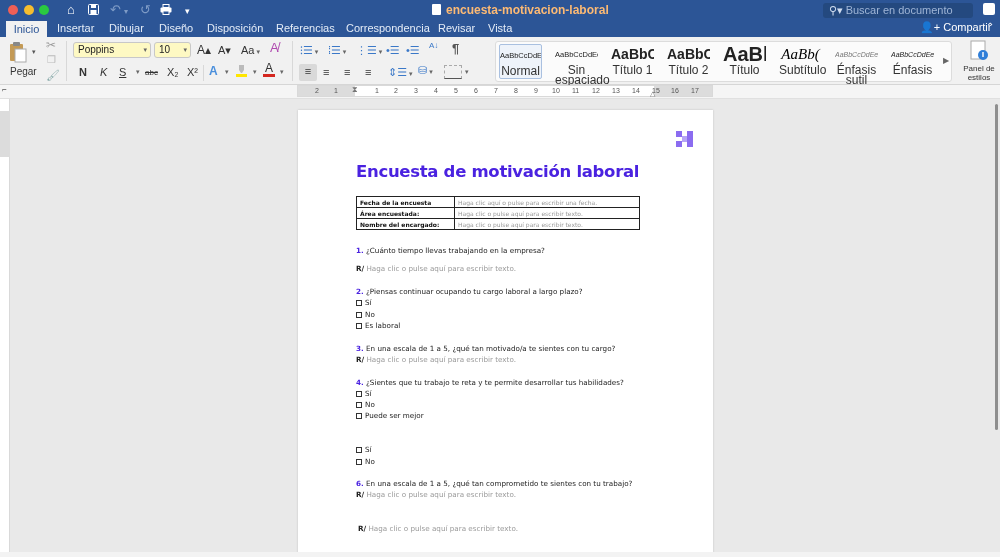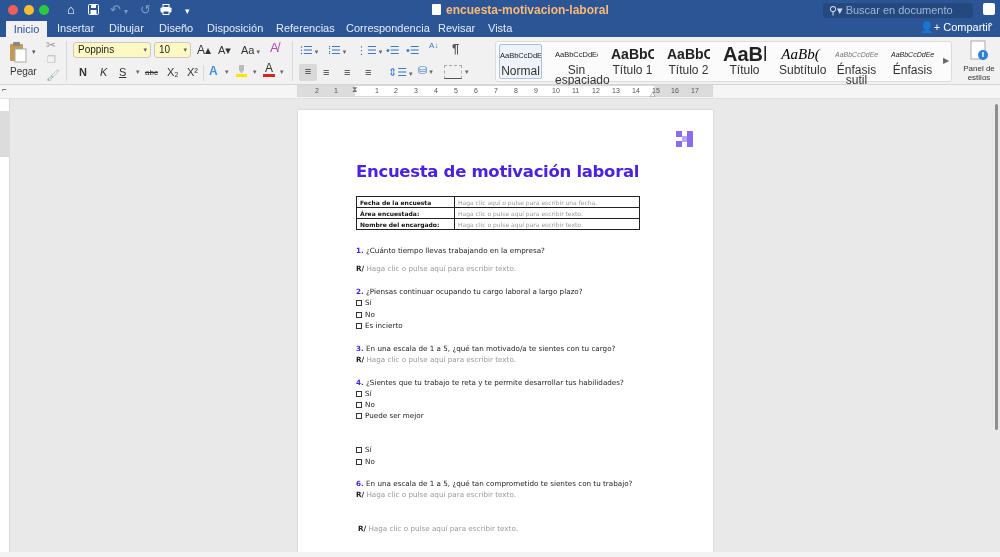--- a/index.html
+++ b/index.html
@@ -300,21 +300,21 @@
     </tr>
   </tbody>
     </table>
 
   <div class="q" style="top:136px"><span class="n">1.</span> <span>¿Cuánto tiempo llevas trabajando en la empresa?</span></div>
   <div class="line" style="top:154px"><span class="r">R/</span> <span class="ph">Haga clic o pulse aquí para escribir texto.</span></div>
 
   <div class="q" style="top:177px"><span class="n">2.</span> <span>¿Piensas continuar ocupando tu cargo laboral a largo plazo?</span></div>
   <div class="line" style="top:188px"><span class="cb"></span><span>Sí</span></div>
   <div class="line" style="top:200px"><span class="cb"></span><span>No</span></div>
-  <div class="line" style="top:211px"><span class="cb"></span><span>Es incierto</span></div>
+  <div class="line" style="top:211px"><span class="cb"></span><span>Es laboral</span></div>
 
   <div class="q" style="top:234px"><span class="n">3.</span> <span>En una escala de 1 a 5, ¿qué tan motivado/a te sientes con tu cargo?</span></div>
   <div class="line" style="top:245px"><span class="r">R/</span> <span class="ph">Haga clic o pulse aquí para escribir texto.</span></div>
 
   <div class="q" style="top:268px"><span class="n">4.</span> <span>¿Sientes que tu trabajo te reta y te permite desarrollar tus habilidades?</span></div>
   <div class="line" style="top:279px"><span class="cb"></span><span>Sí</span></div>
   <div class="line" style="top:290px"><span class="cb"></span><span>No</span></div>
   <div class="line" style="top:301px"><span class="cb"></span><span>Puede ser mejor</span></div>
 
   <div class="line" style="top:335px"><span class="cb"></span><span>Sí</span></div>

